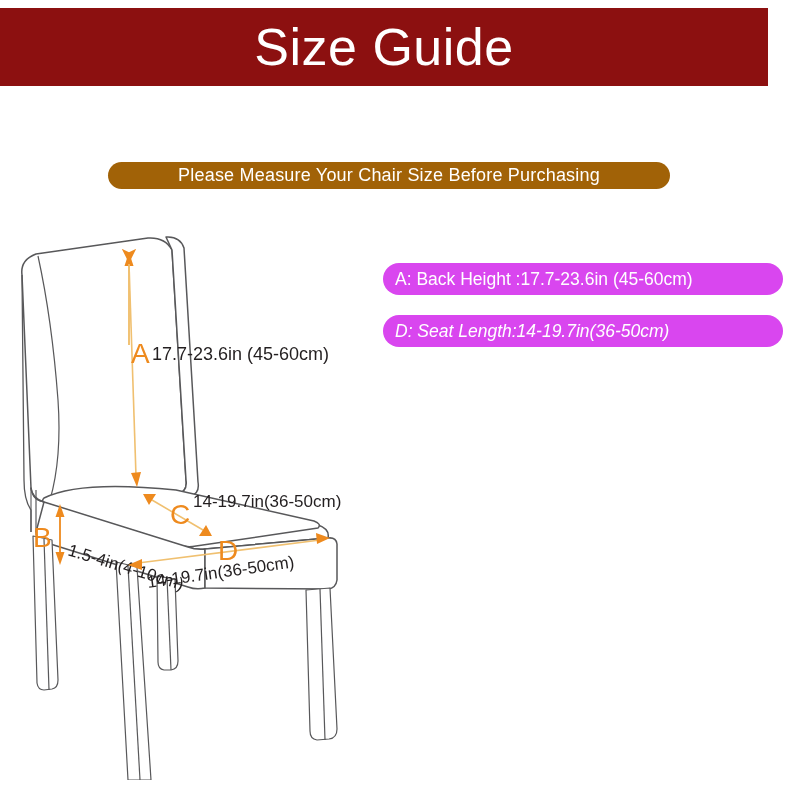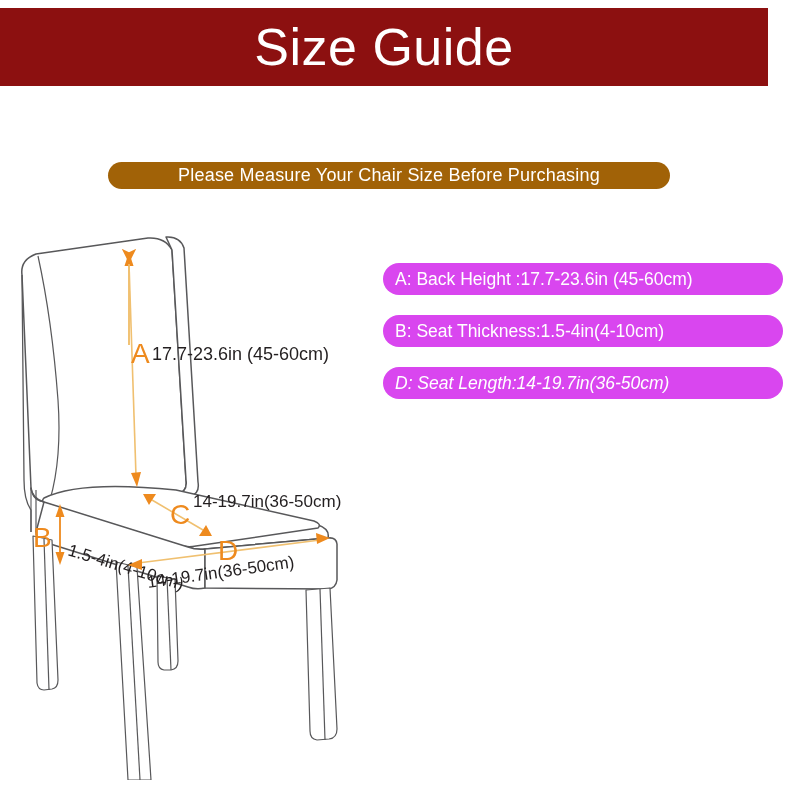--- a/index.html
+++ b/index.html
@@ -112,23 +112,20 @@
 
 <div id="subtitle-pill">
   <div id="subtitle-text">Please Measure Your Chair Size Before Purchasing</div>
 </div>
 
 <div id="legend">
   <div class="legend-pill">
     <span class="legend-label">A: Back Height :17.7-23.6in (45-60cm)</span>
   </div>
   <div class="legend-pill">
-    <span class="legend-label">B: Seat Thickness:1.5-4in(4-10cm)</span>
-  </div>
-  <div class="legend-pill">
     <span class="legend-label">D: Seat Length:14-19.7in(36-50cm)</span>
   </div>
 </div>
 
 <div id="chair-figure">
 <svg width="420" height="600" viewBox="0 0 420 600" xmlns="http://www.w3.org/2000/svg">
   <defs>
     <marker id="ah" markerWidth="9" markerHeight="9" refX="7" refY="4.5" orient="auto">
       <path d="M0,0 L9,4.5 L0,9 L2.2,4.5 Z" fill="#ee8a1e"></path>
     </marker>

